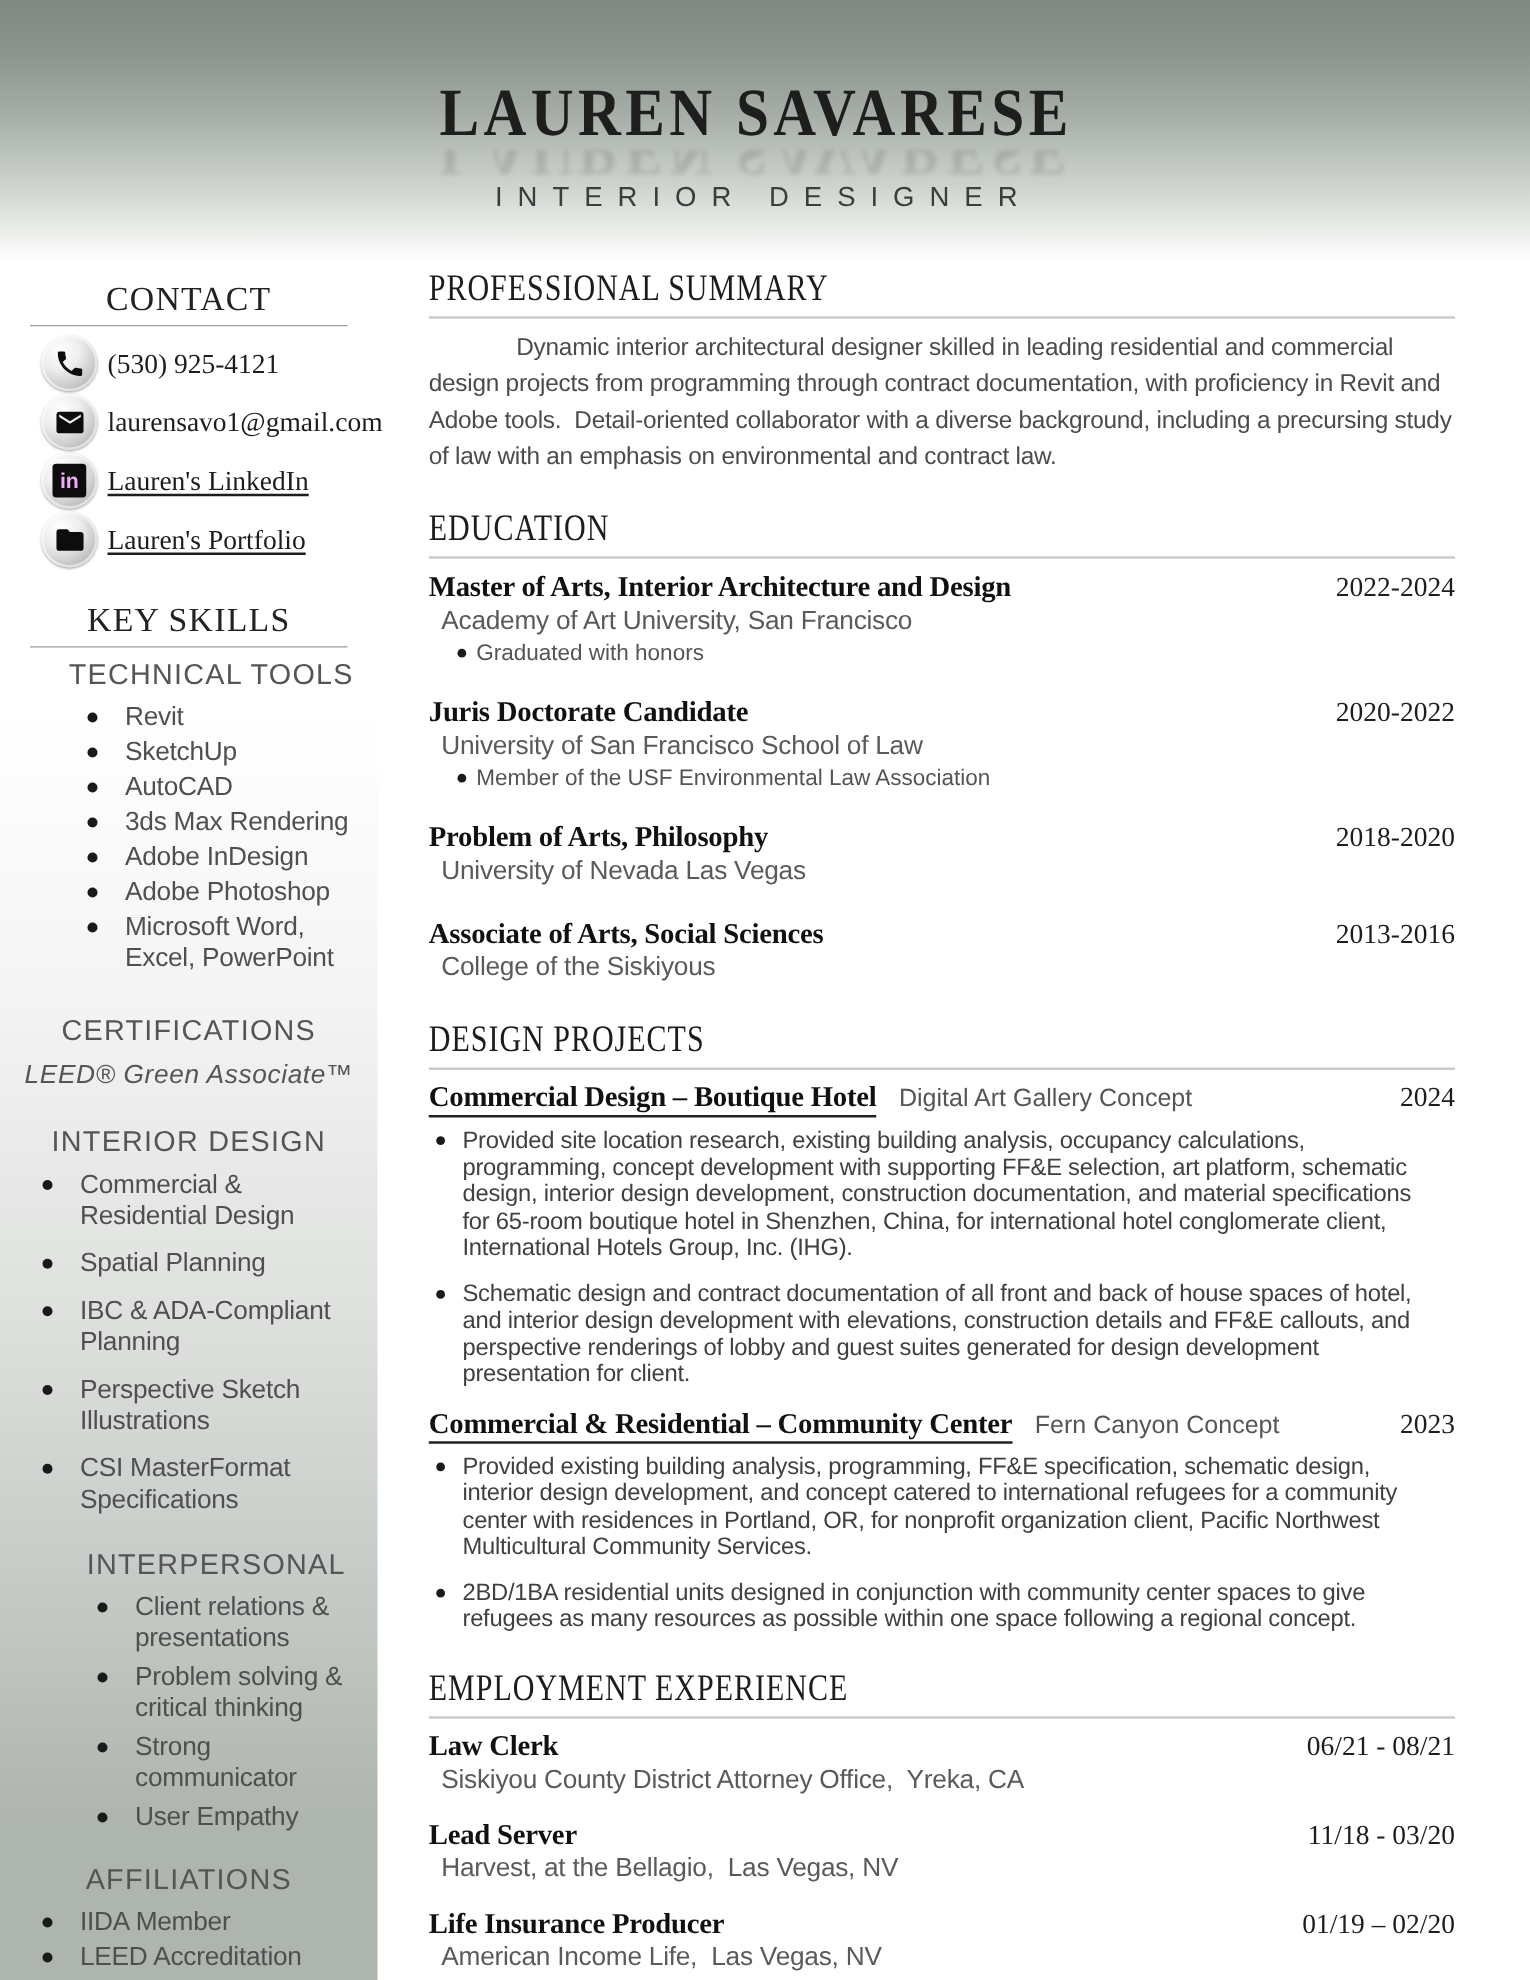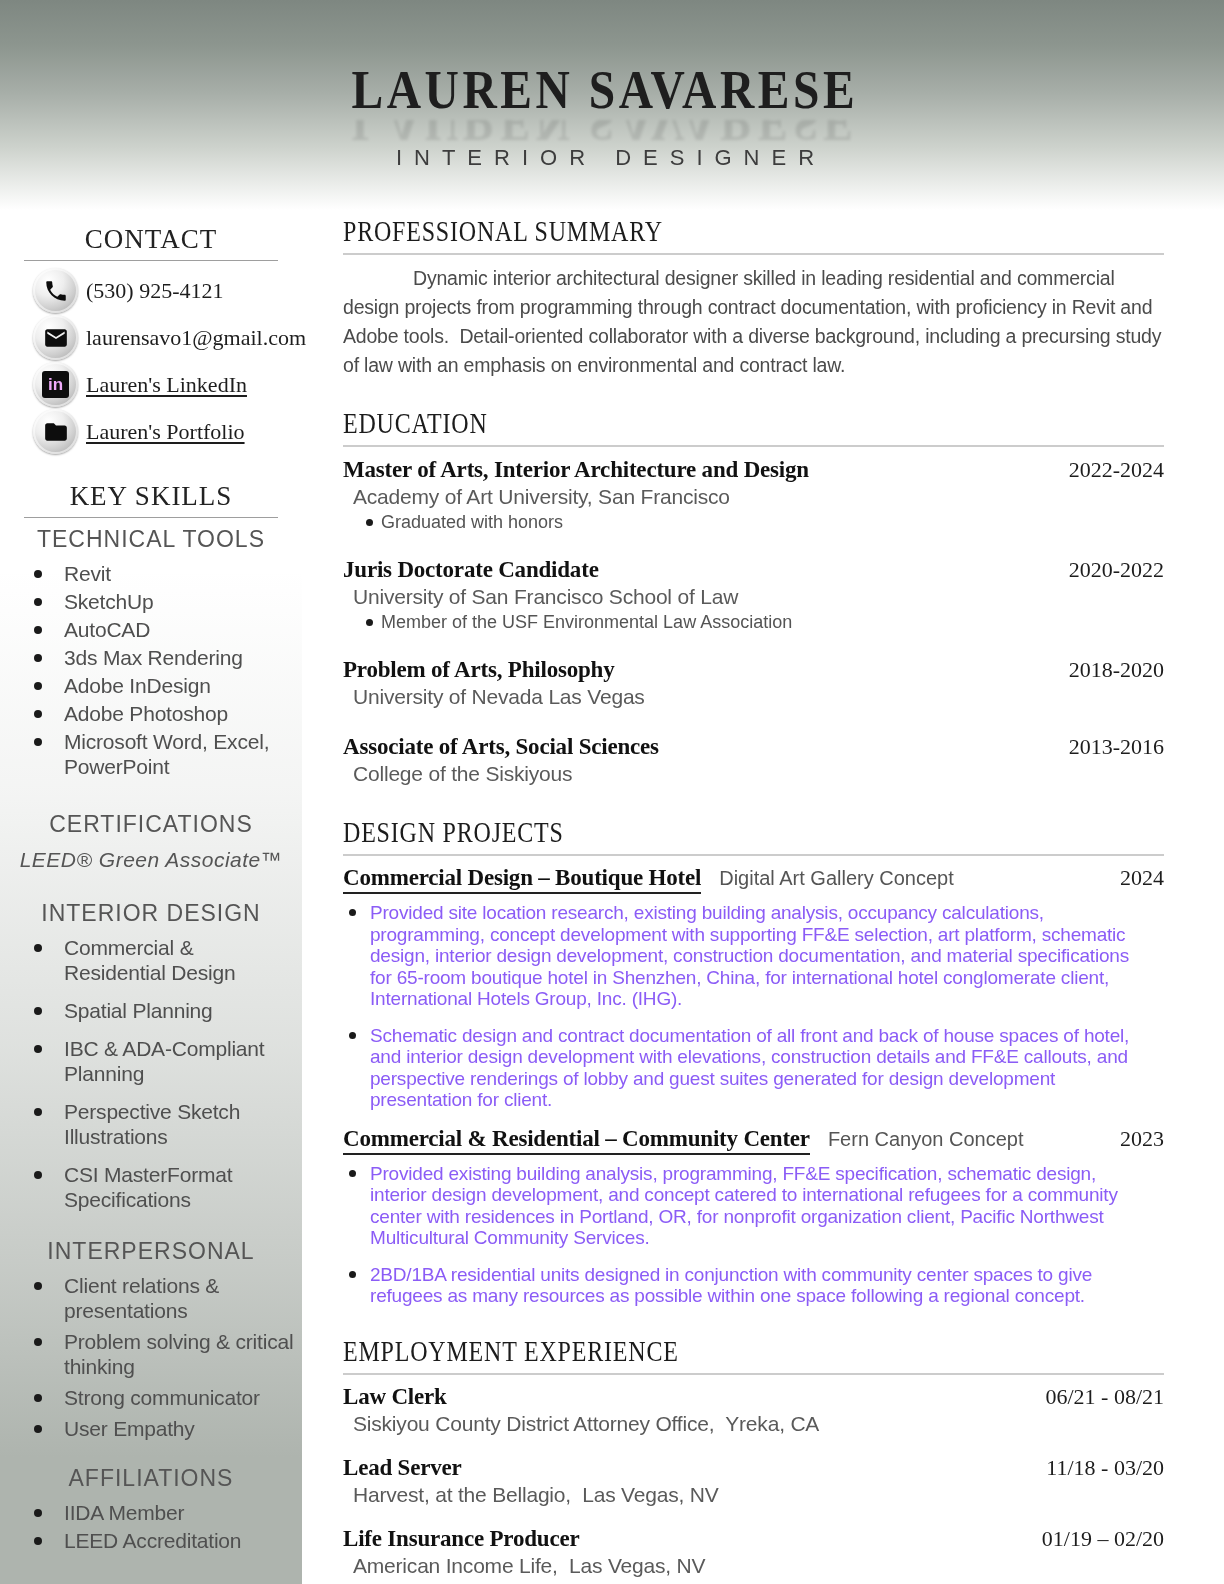--- a/index.html
+++ b/index.html
@@ -86,24 +86,24 @@
   }
   .side-list.spread li{margin-bottom:13px;}
   .side-list.mid li{margin-bottom:6px;}
   .leed-line{
     font-size:21px;font-style:italic;color:#555;text-align:center;
     margin-top:10px;letter-spacing:0.5px;
   }
 
   .sec-contact{margin-top:10px;}
   .sec-keyskills{margin-top:26px;}
-  .sec-technical{margin-top:8px;}
+  .sec-technical{margin-top:8px;padding-left:36px;}
   .sec-cert{margin-top:32px;}
   .sec-interior{margin-top:28px;}
-  .sec-interpersonal{margin-top:26px;}
+  .sec-interpersonal{margin-top:26px;margin-left:44px;}
   .sec-affiliations{margin-top:24px;}
 
   
   .main{position:absolute;left:343px;top:214px;width:821px;z-index:2;}
   .main-h{
     font-family:"Liberation Serif", serif;font-size:30px;font-weight:400;color:#1c1c1c;
     margin:0;line-height:1.1;
   }
   .main-h .condense{display:inline-block;transform:scaleX(0.80);transform-origin:0 50%;letter-spacing:1px;}
   .main-rule{border:none;border-top:2px solid #cccccc;margin:6px 0 0 0;}
@@ -139,21 +139,21 @@
   .proj{margin-top:9px;}
   .proj-head{display:flex;align-items:baseline;}
   .proj-title{
     font-family:"Liberation Serif", serif;font-weight:700;font-size:23px;color:#111;
     border-bottom:2px solid #222;padding-bottom:1px;letter-spacing:-0.2px;
   }
   .proj-concept{font-size:20px;font-weight:400;color:#555;margin-left:18px;white-space:nowrap;}
   .proj-year{font-family:"Liberation Serif", serif;font-size:22px;color:#1d1d1d;margin-left:auto;}
   .proj-bullets{list-style:none;margin:8px 0 0 0;padding-left:27px;max-width:775px;}
   .proj-bullets li{
-    position:relative;font-size:19px;color:#8b5cf6;line-height:21.5px;
+    position:relative;font-size:19px;color:#404040;line-height:21.5px;
     letter-spacing:-0.2px;margin-bottom:15px;
   }
   .proj-bullets li::before{
     content:"";position:absolute;left:-21px;top:7px;width:7px;height:7px;border-radius:50%;background:#1a1a1a;
   }
   .proj-2{margin-top:14px;}
 
   .job{margin-top:9px;}
   .job-gap{margin-top:19px;}
 </style>

